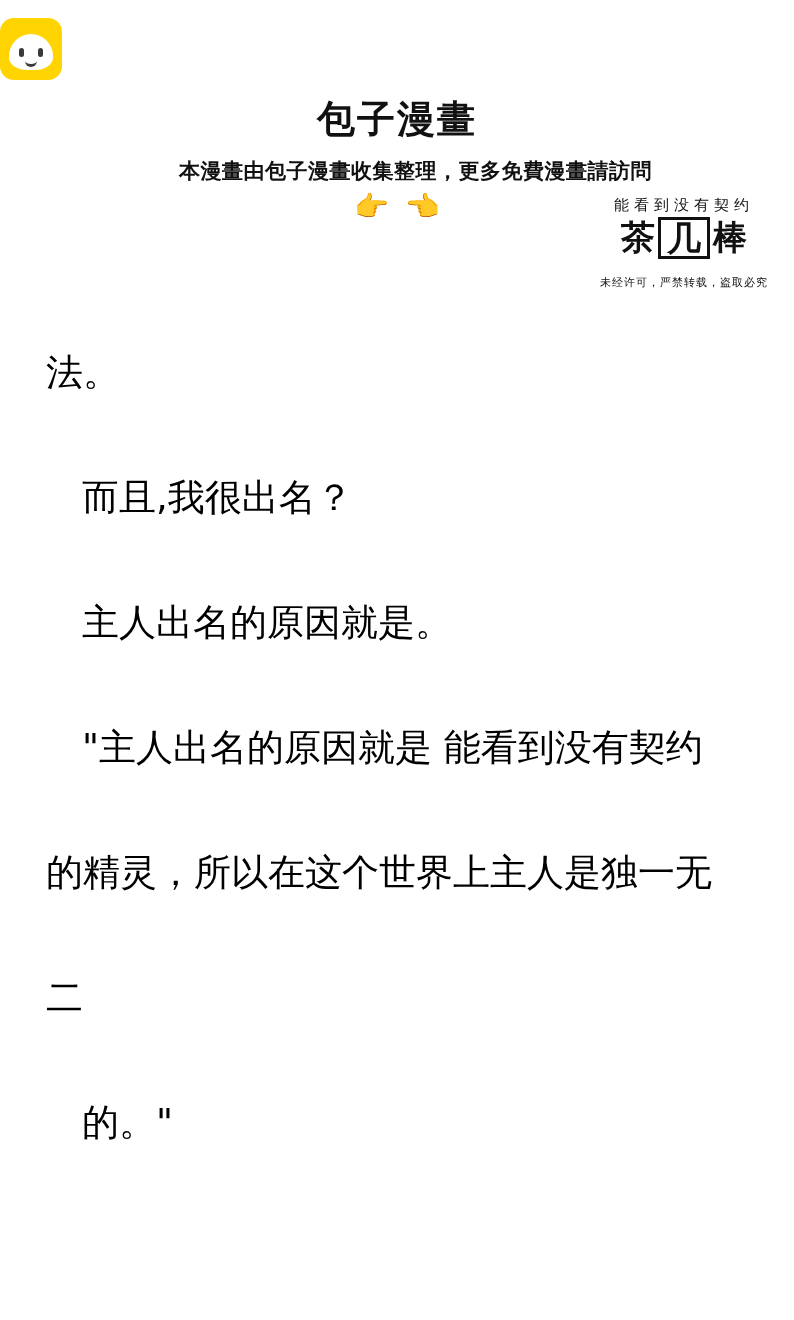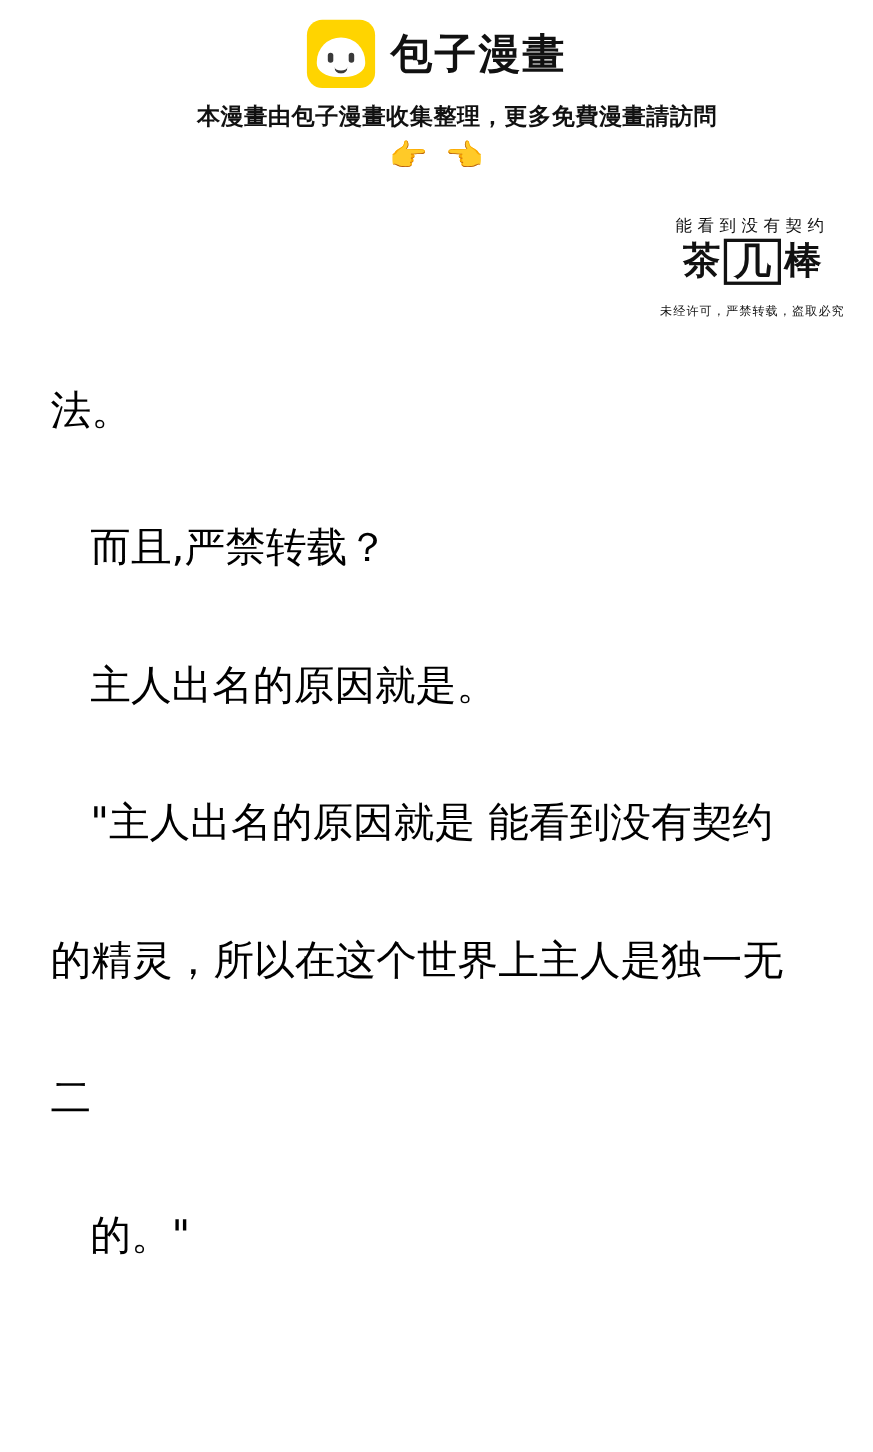--- a/index.html
+++ b/index.html
@@ -17,23 +17,23 @@
   }
 
   
   .header {
     width: 100%;
     padding-top: 18px;
     text-align: center;
   }
   .brand-row {
     display: flex;
-    align-items: center;
     justify-content: center;
     gap: 14px;
+    flex-direction: column;
   }
   .bun-logo {
     width: 62px;
     height: 62px;
     border-radius: 14px;
     background: #ffd400;
     position: relative;
     flex: none;
   }
   .bun-logo .bun-body {
@@ -178,20 +178,20 @@
   <div class="stamp-main">
     <span class="stamp-char">茶</span>
     <span class="stamp-char boxed">几</span>
     <span class="stamp-char">棒</span>
   </div>
   <div class="stamp-bottom">未经许可，严禁转载，盗取必究</div>
 </div>
 
 <div class="content">
   <p class="para">法。</p>
-  <p class="para indent">而且,严禁转载？</p>
+  <p class="para indent">而且,我很出名？</p>
   <p class="para indent">主人出名的原因就是。</p>
   <p class="para indent">"主人出名的原因就是 能看到没有契约</p>
   <p class="para">的精灵，所以在这个世界上主人是独一无</p>
   <p class="para">二</p>
   <p class="para indent">的。"</p>
 
 </div>
 
 </body></html>

